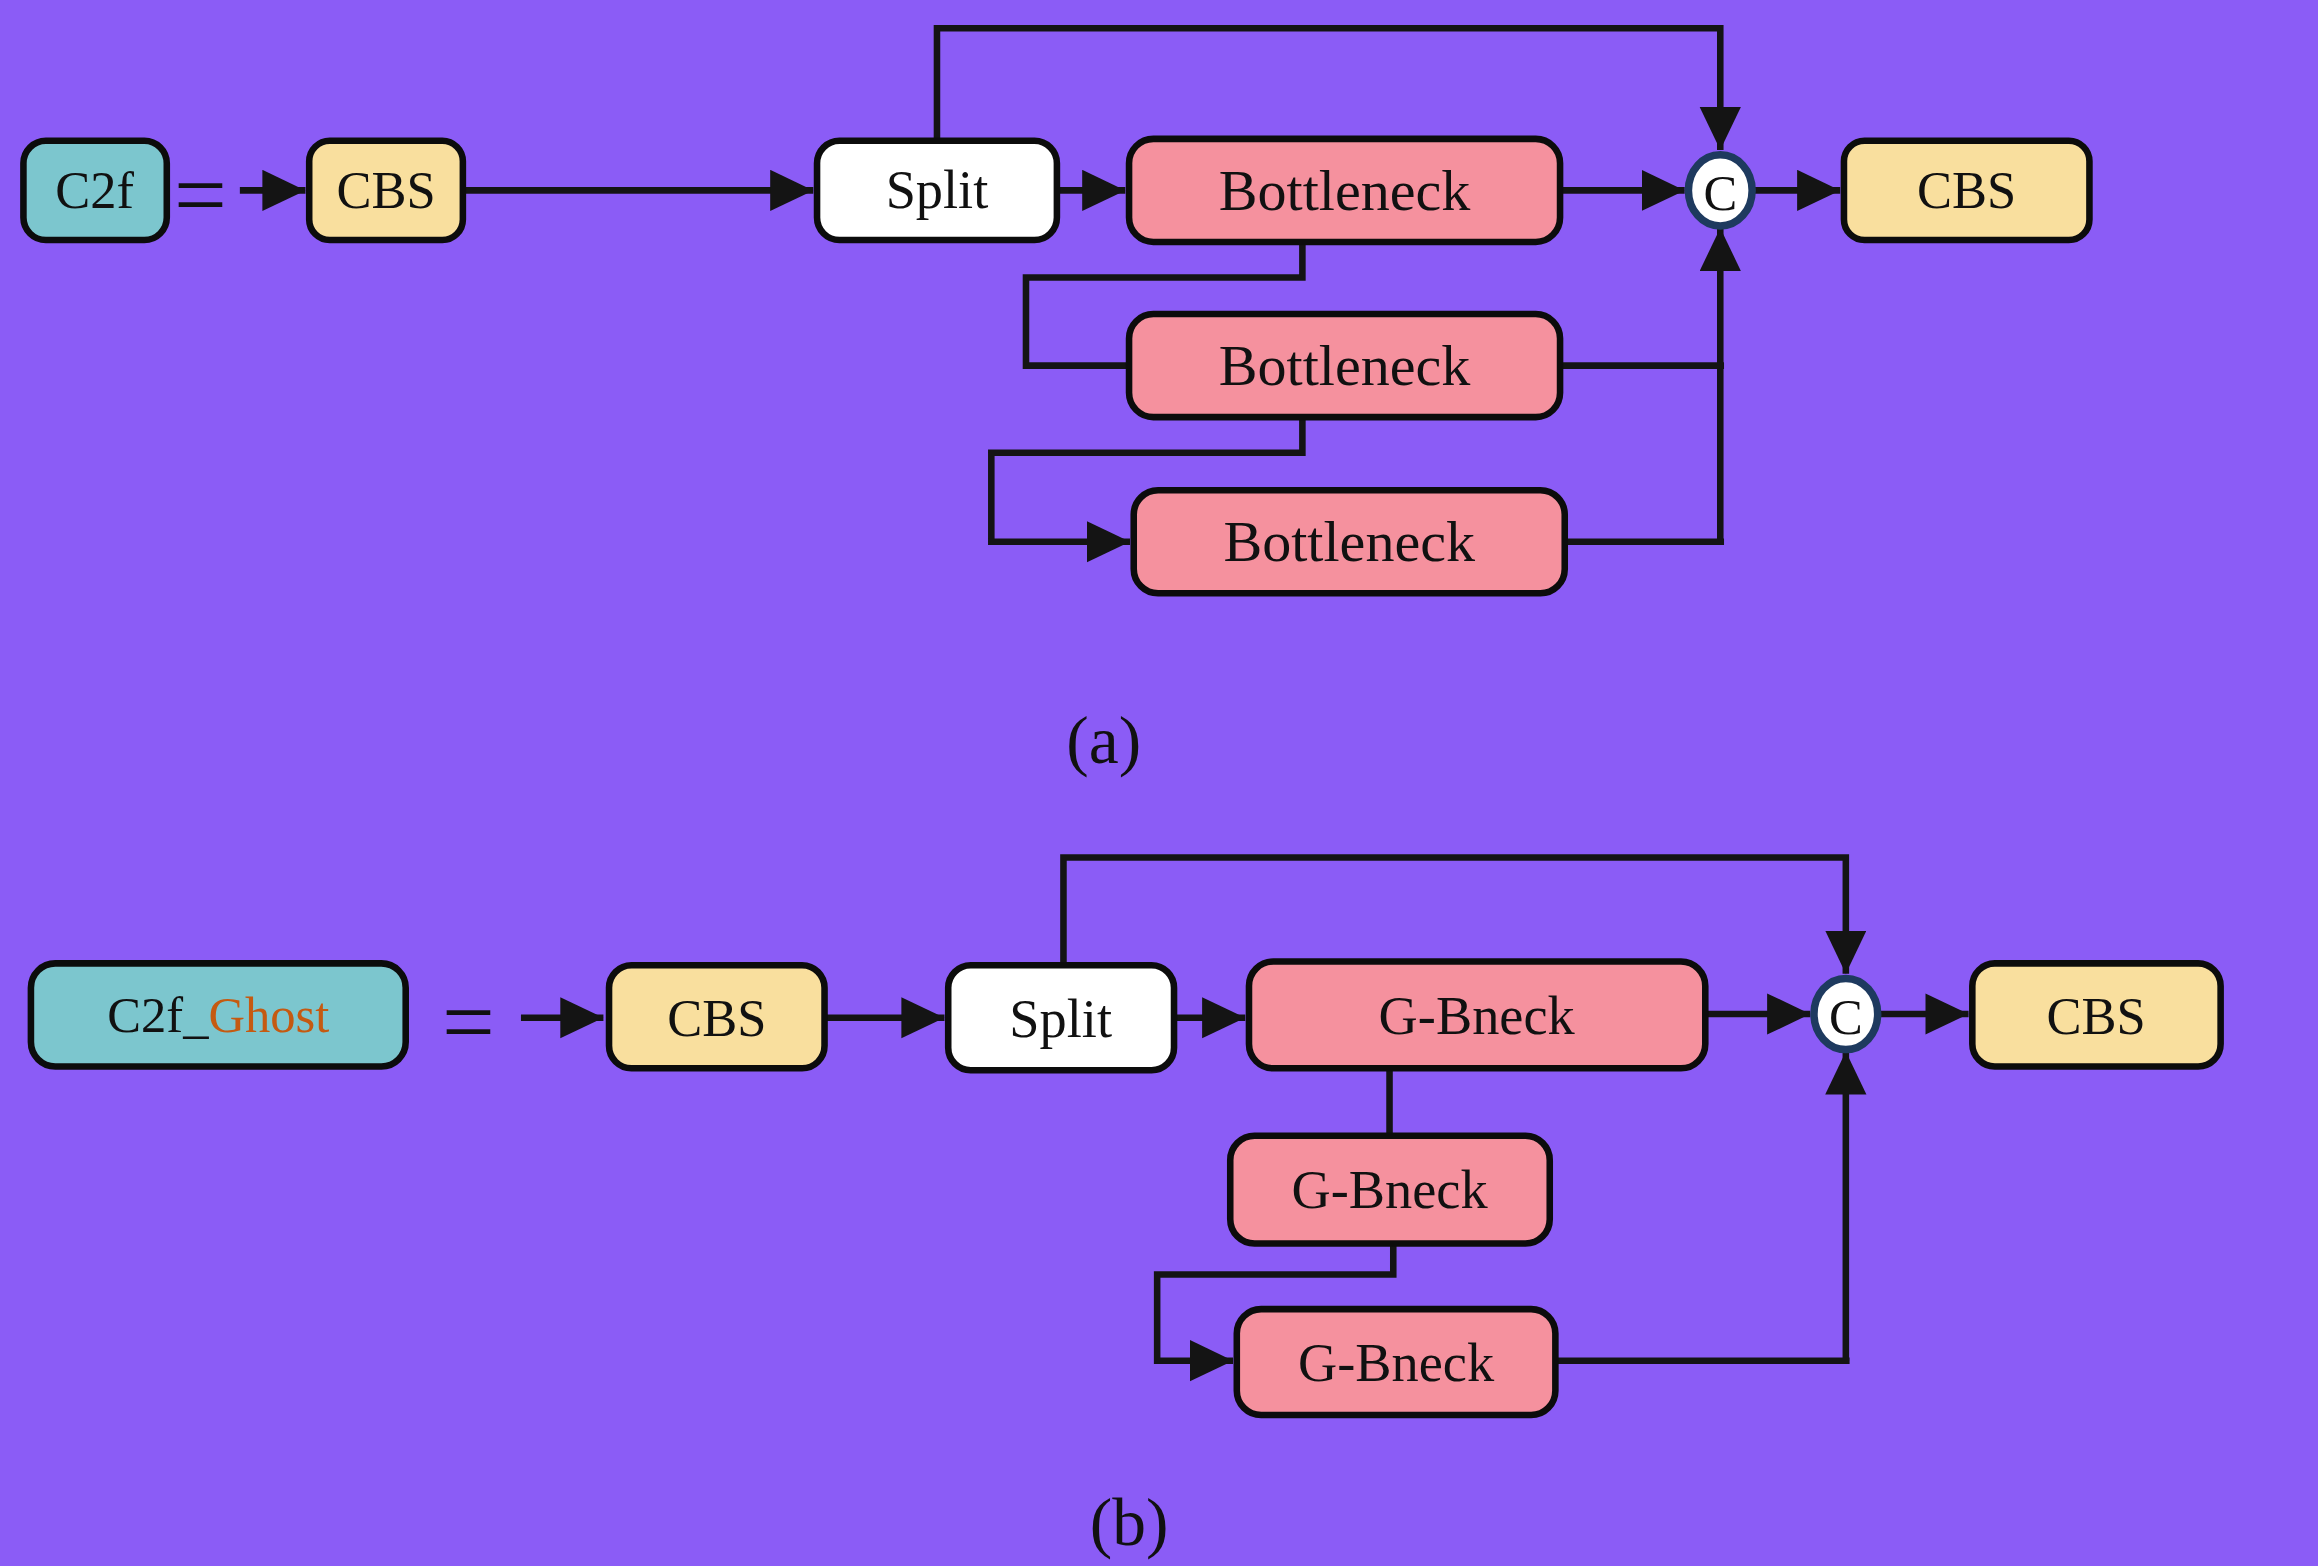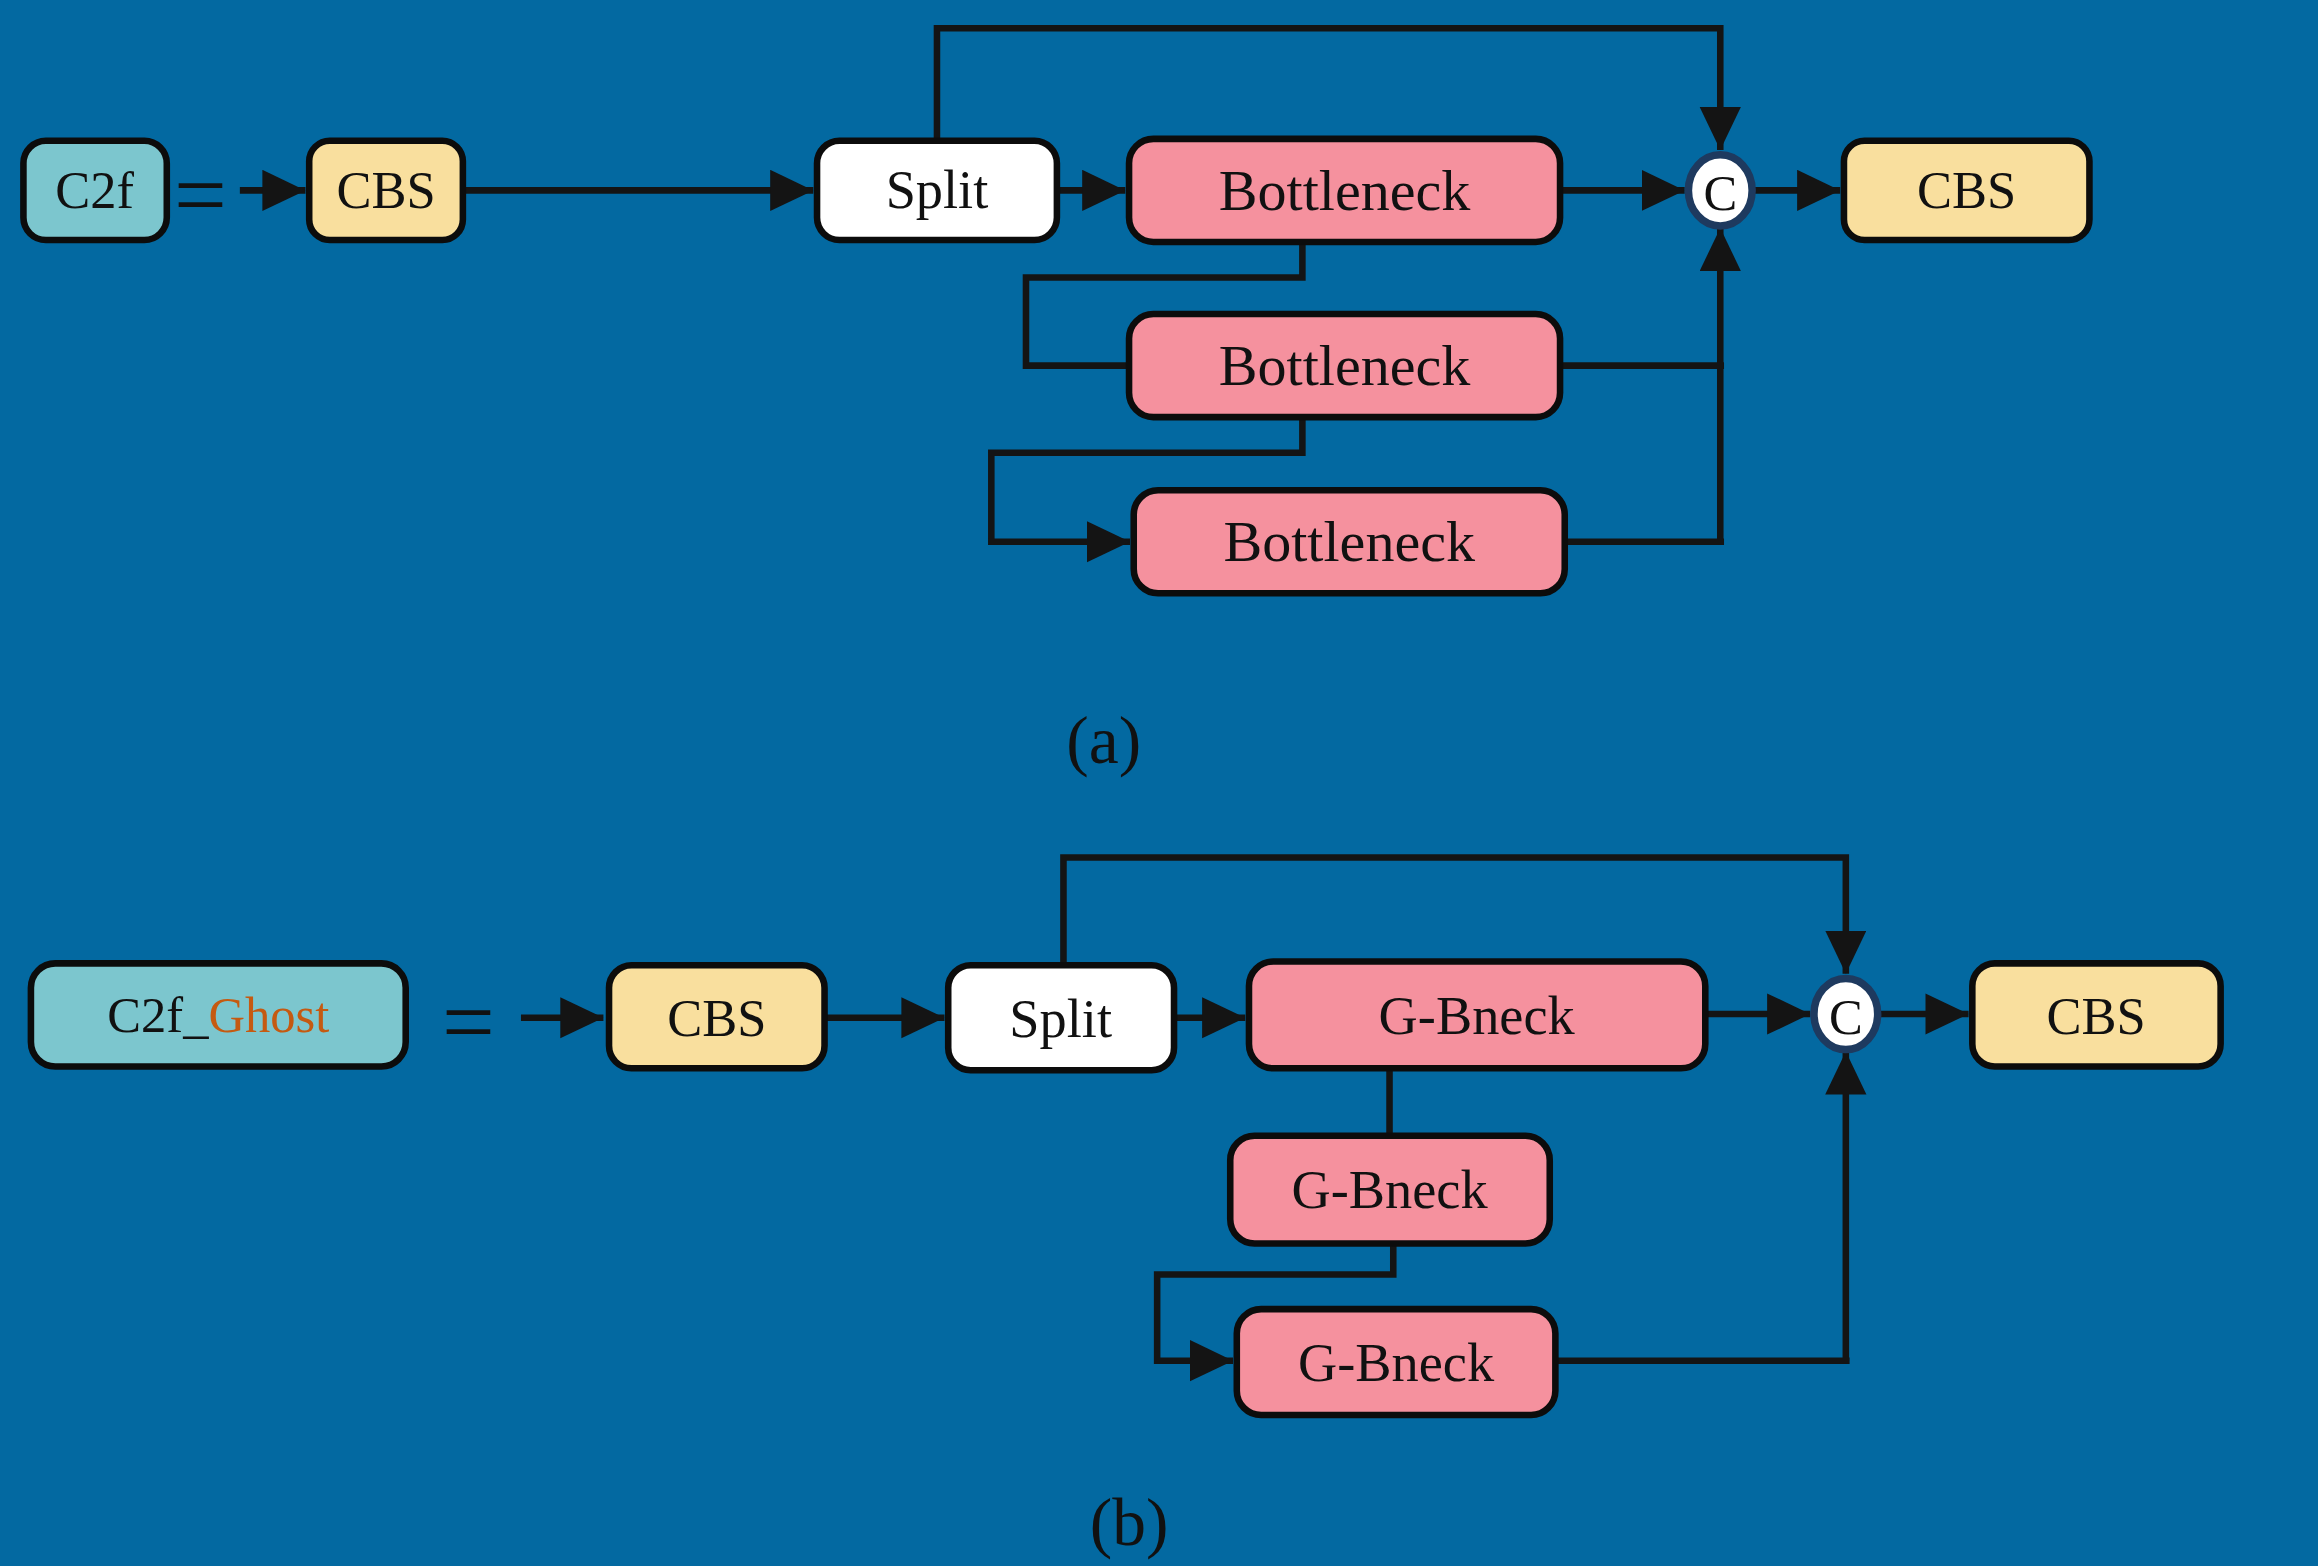--- a/index.html
+++ b/index.html
@@ -3,21 +3,21 @@
 <meta charset="utf-8">
 <style>
   html, body {
     margin: 0;
     padding: 0;
     background: #ffffff;
   }
   .stage {
     width: 2319px;
     height: 1567px;
-    background: #0369a1;
+    background: #8b5cf6;
     position: relative;
   }
   svg { display: block; }
   text {
     font-family: "Liberation Serif", "DejaVu Serif", serif;
     fill: #111111;
   }
   .node-label   { font-size: 58px; }
   .bneck-label  { font-size: 62px; }
   .gbneck-label { font-size: 58px; }

